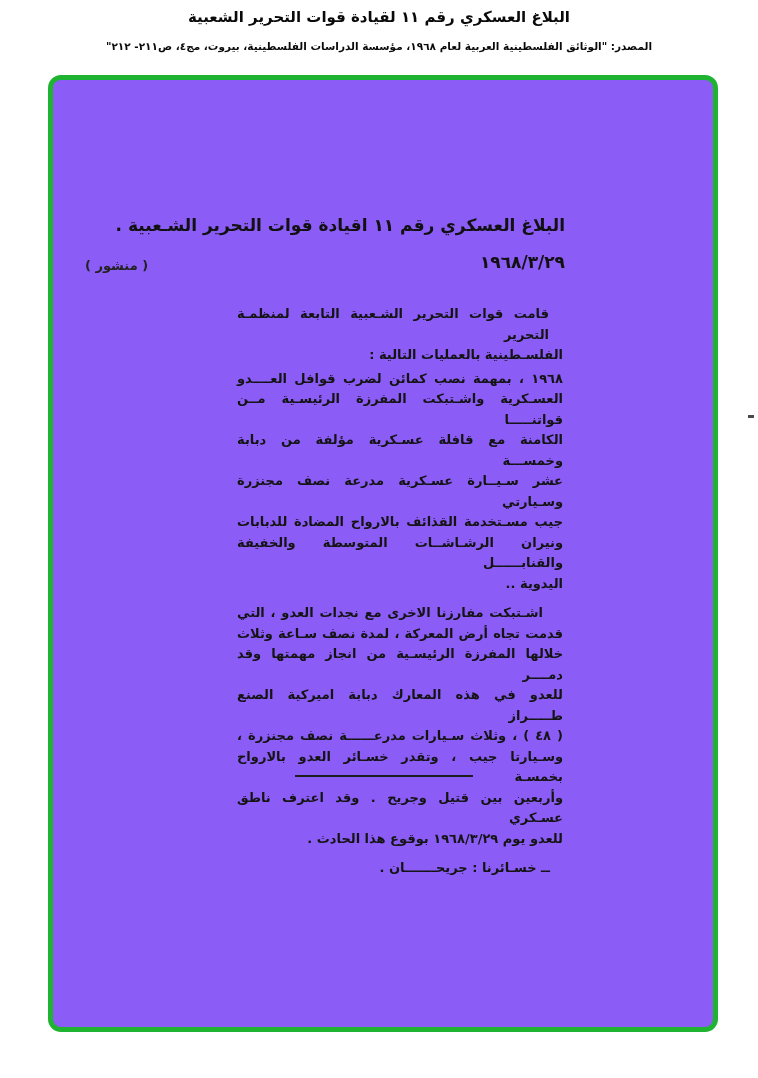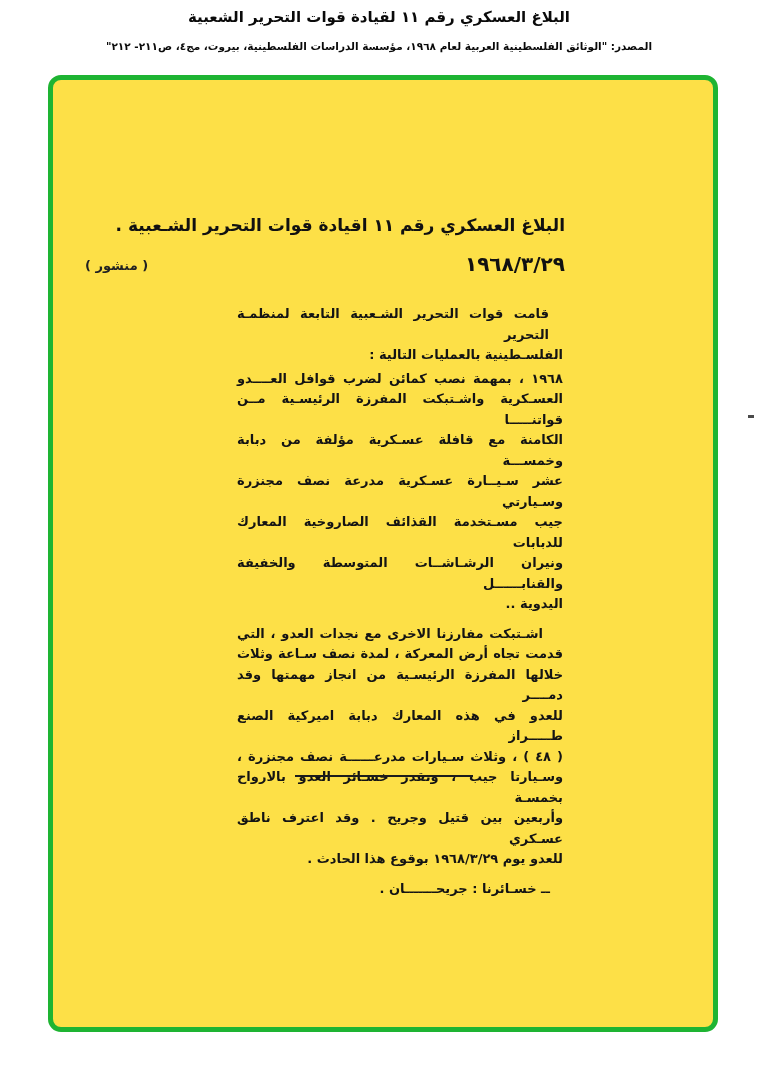--- a/index.html
+++ b/index.html
@@ -19,31 +19,31 @@
   .hdr-src {
     position: absolute; top: 40px; left: 0; width: 758px;
     text-align: center; direction: rtl;
     font-weight: bold; font-size: 10.5px; color: #0a0a0a;
   }
   .frame {
     position: absolute; left: 48px; top: 75px;
     width: 660px; height: 947px;
     border: 5px solid #1eb432;
     border-radius: 13px;
-    background: #fde047;
+    background: #8b5cf6;
   }
   .doc-title {
     position: absolute; top: 135px; right: 148px;
     direction: rtl; white-space: nowrap;
     font-weight: bold; font-size: 17px; color: #111;
   }
   .doc-date {
     position: absolute; top: 172px; right: 148px;
     direction: rtl; white-space: nowrap;
-    font-weight: bold; font-size: 20px; color: #111;
+    font-weight: bold; font-size: 17px; color: #111;
   }
   .pub-note {
     position: absolute; top: 178px; left: 32px;
     direction: rtl; white-space: nowrap;
     font-weight: bold; font-size: 13px; color: #222;
   }
   .doc-body {
     position: absolute; top: 220px; right: 150px;
     width: 326px;
     direction: rtl;
@@ -85,21 +85,21 @@
   <div class="doc-body">
       <div class="para" style="margin-top: 4px;">
         <div class="line" style="padding-right: 14px;">قامت قوات التحرير الشـعبية التابعة لمنظمـة التحرير</div>
         <div class="line last">الفلسـطينية بالعمليات التالية :</div>
       </div>
       <div class="para" style="margin-top: 3px;">
         <div class="line">١٩٦٨ ، بمهمة نصب كمائن لضرب قوافل العــــدو</div>
         <div class="line">العسـكرية واشـتبكت المفرزة الرئيسـية مــن قواتنـــــا</div>
         <div class="line">الكامنة مع قافلة عسـكرية مؤلفة من دبابة وخمســـة</div>
         <div class="line">عشر سـيــارة عسـكرية مدرعة نصف مجنزرة وسـيارتي</div>
-        <div class="line">جيب مسـتخدمة القذائف الصاروخية المعارك للدبابات</div>
+        <div class="line">جيب مسـتخدمة القذائف بالارواح المضادة للدبابات</div>
         <div class="line">ونيران الرشـاشــات المتوسطة والخفيفة والقنابــــــل</div>
         <div class="line last">اليدوية ..</div>
       </div>
       <div class="para" style="margin-top: 9px;">
         <div class="line" style="padding-right: 20px;">اشـتبكت مفارزنا الاخرى مع نجدات العدو ، التي</div>
         <div class="line">قدمت تجاه أرض المعركة ، لمدة نصف سـاعة وثلاث</div>
         <div class="line">خلالها المفرزة الرئيسـية من انجاز مهمتها وقد دمــــر</div>
         <div class="line">للعدو في هذه المعارك دبابة اميركية الصنع طـــــراز</div>
         <div class="line">( ٤٨ ) ، وثلاث سـيارات مدرعــــــة نصف مجنزرة ،</div>
         <div class="line">وسـيارتا جيب ، وتقدر خسـائر العدو بالارواح بخمسـة</div>

